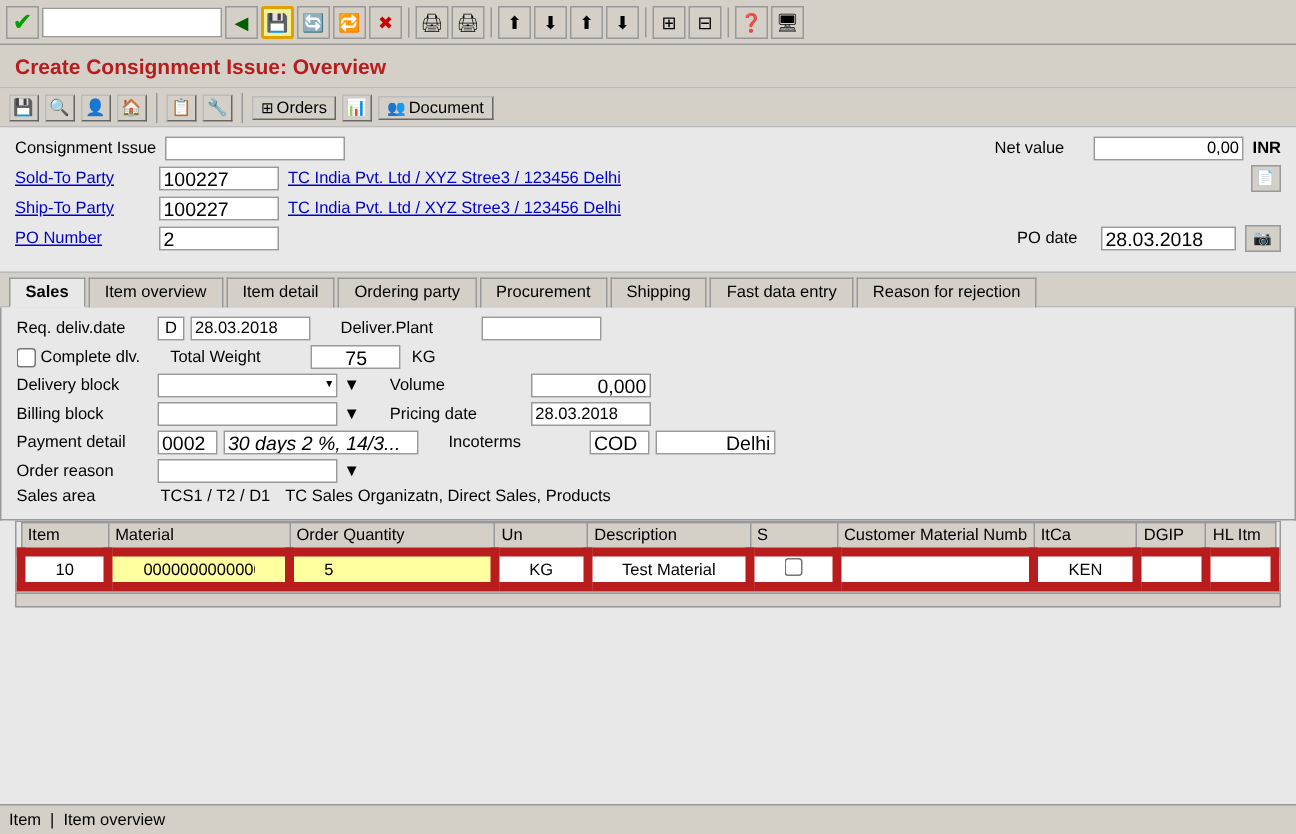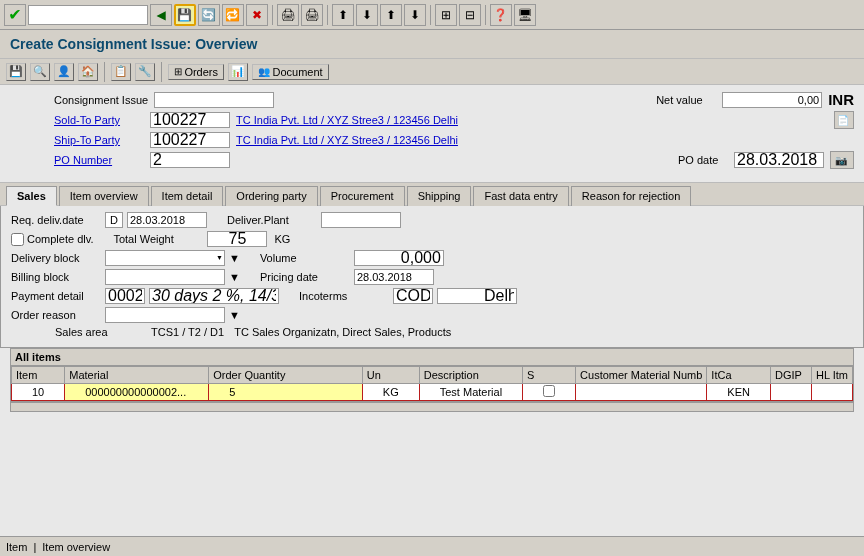--- a/index.html
+++ b/index.html
@@ -36,21 +36,21 @@
 
     
     .title-bar {
       background: #d4d0c8;
       padding: 6px 10px;
       border-bottom: 1px solid #bbb;
     }
     .title-bar h1 {
       font-size: 14px;
       font-weight: bold;
-      color: #0c4a6e;
+      color: #b91c1c;
     }
 
     
     .second-toolbar {
       background: #d4d0c8;
       padding: 3px 6px;
       border-bottom: 1px solid #bbb;
       display: flex;
       align-items: center;
       gap: 4px;
@@ -86,59 +86,58 @@
     
     .form-area {
       background: #e8e8e8;
       padding: 6px 10px;
     }
     .form-row {
       display: flex;
       align-items: center;
       margin-bottom: 3px;
       gap: 6px;
-      margin-left: 44px;
     }
     .form-label {
       color: #0000cc;
       text-decoration: underline;
       cursor: pointer;
       min-width: 90px;
       font-size: 11px;
     }
     .form-label-plain {
       min-width: 90px;
       font-size: 11px;
     }
     .form-input {
       height: 16px;
       border: 1px solid #999;
       background: white;
-      font-size: 16px;
+      font-size: 13px;
       padding: 0 2px;
     }
     .form-input-sm { width: 80px; }
     .form-input-md { width: 120px; }
     .form-value-text {
       font-size: 11px;
       color: #0000cc;
       text-decoration: underline;
       cursor: pointer;
     }
     .net-value-input {
       width: 100px;
       height: 16px;
       border: 1px solid #999;
       background: white;
       font-size: 11px;
       padding: 0 2px;
       text-align: right;
     }
     .currency-label {
-      font-size: 15px;
+      font-size: 11px;
       font-weight: bold;
     }
     .doc-icon {
       width: 20px; height: 18px;
       border: 1px solid #999;
       background: #d4d0c8;
       display: flex; align-items: center; justify-content: center;
       cursor: pointer;
       font-size: 10px;
     }
@@ -224,21 +223,21 @@
     }
     .items-table th {
       background: #d4d0c8;
       border: 1px solid #999;
       padding: 2px 4px;
       font-weight: normal;
       text-align: left;
       white-space: nowrap;
     }
     .items-table td {
-      border: 1px solid #b91c1c;
+      border: 6px solid #b91c1c;
       padding: 1px 20px;
       background: white;
       white-space: nowrap;
     }
     .items-table td.yellow-input {
       background: #ffffa0;
     }
     .row-input {
       width: 100%; border: none; background: transparent; font-size: 11px; outline: none;
     }
@@ -455,21 +454,21 @@
   <div class="form-row-2col">
     <div class="col-half">
       <span class="form-label-plain" style="min-width:90px;">Delivery block</span>
       <div class="select-wrapper">
         <input type="text" class="form-input" style="width: 120px;" value="">
       </div>
       <span style="cursor:pointer;">▼</span>
     </div>
     <div class="col-half">
       <span class="form-label-plain" style="min-width:90px;">Volume</span>
-      <input type="text" class="form-input" style="width: 90px; text-align: right;" value="0,000">
+      <input type="text" class="form-input" style="width: 80px; text-align: right;" value="0,000">
     </div>
   </div>
 
   <div class="form-row-2col">
     <div class="col-half">
       <span class="form-label-plain" style="min-width:90px;">Billing block</span>
       <input type="text" class="form-input" style="width: 120px;" value="">
       <span style="cursor:pointer;">▼</span>
     </div>
     <div class="col-half">
@@ -500,21 +499,20 @@
   </div>
 
   <div class="form-row">
     <span class="form-label-plain" style="min-width:90px;">Sales area</span>
     <span style="margin-right:4px;">TCS1 / T2 / D1</span>
     <span>TC Sales Organizatn, Direct Sales, Products</span>
   </div>
 </div>
 
 <div class="all-items-section" style="margin: 0 10px;">
-  <div class="all-items-header">All items</div>
   <div class="items-table-wrapper">
     <table class="items-table">
       <thead>
         <tr>
           <th>Item</th>
           <th>Material</th>
           <th>Order Quantity</th>
           <th>Un</th>
           <th>Description</th>
           <th>S</th>

